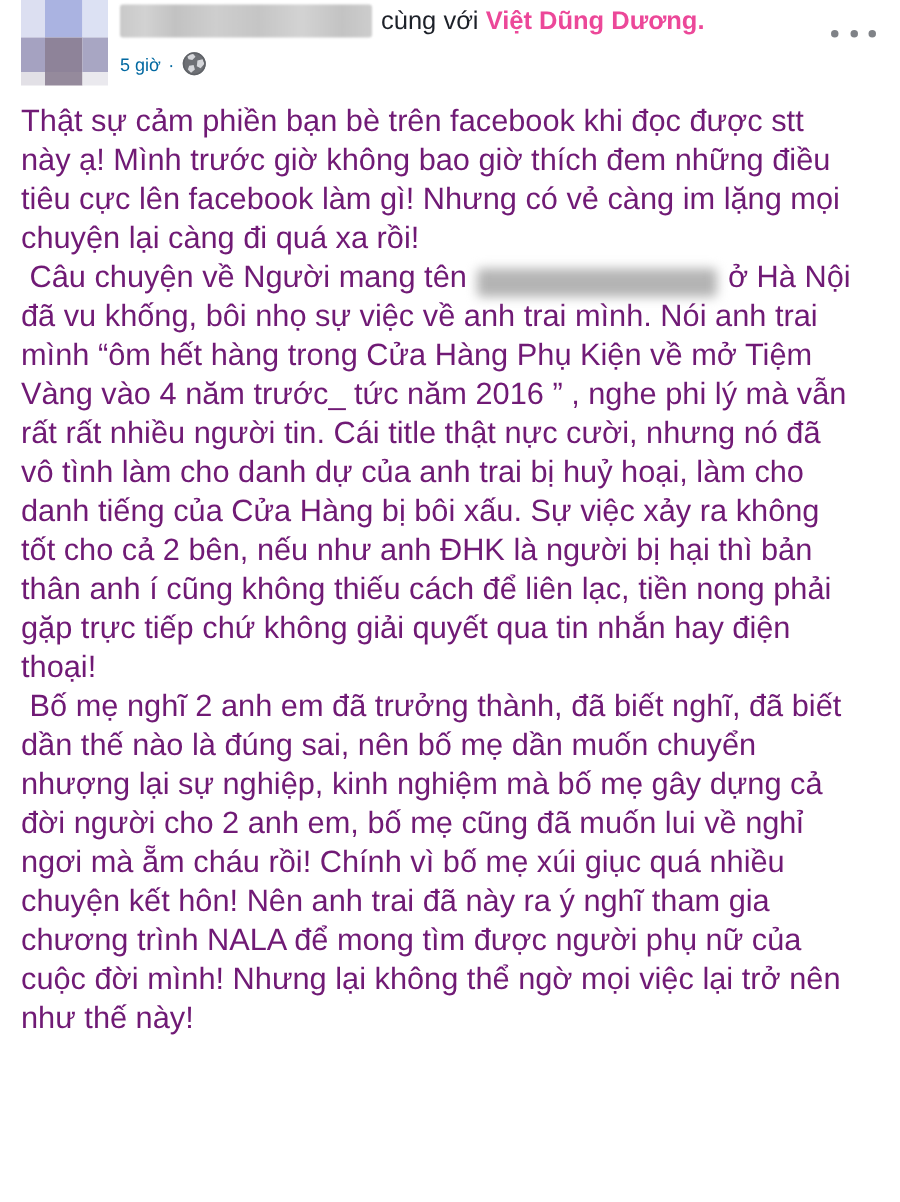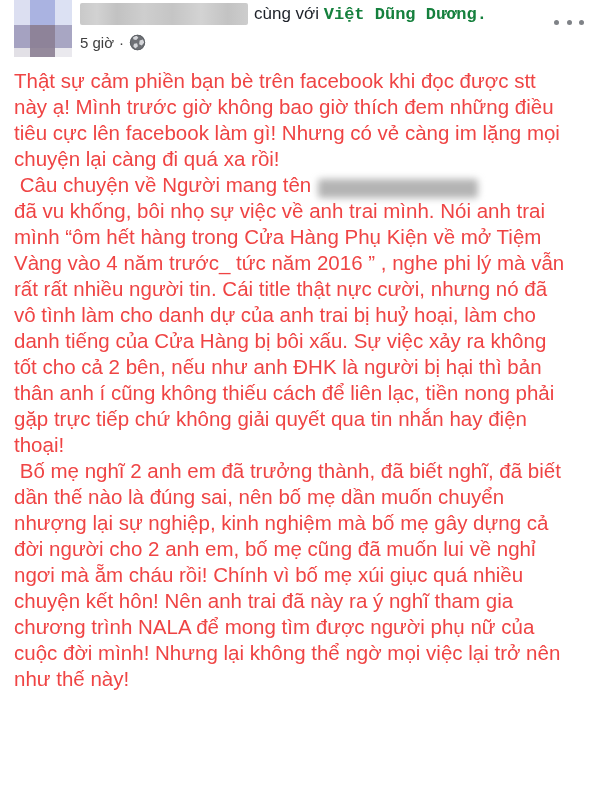--- a/index.html
+++ b/index.html
@@ -22,37 +22,37 @@
   }
   .avatar .px{width:100%;height:100%;}
   .header-main{position:absolute;left:80px;top:0;}
   .name-line{height:28px;display:flex;align-items:center;font-size:17px;color:#1d2129;}
   .redacted-name{
     width:168px;height:22px;margin-right:6px;border-radius:2px;
     background:linear-gradient(90deg,#c9c9c9 0%,#d2d2d2 10%,#c2c2c2 22%,#cecece 38%,#c5c5c5 55%,#d3d3d3 72%,#c3c3c3 88%,#cdcdcd 100%);
     filter:blur(.6px);
   }
   .context{white-space:pre;}
-  .tagged-name{font-weight:700;color:#15803d;text-decoration:none;cursor:pointer;font-family:Liberation Mono, monospace;}
+  .tagged-name{font-weight:700;color:#ec4899;text-decoration:none;cursor:pointer;}
   .meta-line{
     margin-top:6px;display:flex;align-items:center;
-    font-size:15px;color:#404040;
+    font-size:12px;color:#0369a1;
   }
   .meta-sep{margin:0 5px;}
   .globe{width:17px;height:17px;display:block;opacity:.85;}
   .more-button{
     position:absolute;right:14px;top:12px;width:34px;height:20px;
     display:flex;align-items:center;justify-content:space-between;
     padding:0 2px;box-sizing:border-box;cursor:pointer;
   }
   .more-button i{width:5px;height:5px;border-radius:50%;background:#7f8287;}
   
   .content{
     position:absolute;top:68px;left:14px;width:572px;
-    font-size:20.5px;line-height:26px;color:#ef4444;
+    font-size:20.5px;line-height:26px;color:#701a75;
     letter-spacing:0;
   }
   .para{white-space:pre-wrap;margin:0;}
   .inline-line{white-space:pre;height:26px;display:flex;align-items:flex-end;}
   .redacted-inline{
     display:inline-block;width:160px;height:19px;margin:0 7px;
     border-radius:3px;background:#b4b4b4;filter:blur(3.5px);
     flex:0 0 auto;
   }
 </style>
@@ -109,20 +109,21 @@
   </div>
 
   <div class="content">
     <p class="para">Thật sự cảm phiền bạn bè trên facebook khi đọc được stt
 này ạ! Mình trước giờ không bao giờ thích đem những điều
 tiêu cực lên facebook làm gì! Nhưng có vẻ càng im lặng mọi
 chuyện lại càng đi quá xa rồi!</p>
     <div class="inline-line">
       <span> Câu chuyện về Người mang tên</span>
       <span class="redacted-inline"></span>
+      <span>ở Hà Nội</span>
     </div>
     <p class="para">đã vu khống, bôi nhọ sự việc về anh trai mình. Nói anh trai
 mình “ôm hết hàng trong Cửa Hàng Phụ Kiện về mở Tiệm
 Vàng vào 4 năm trước_ tức năm 2016 ” , nghe phi lý mà vẫn
 rất rất nhiều người tin. Cái title thật nực cười, nhưng nó đã
 vô tình làm cho danh dự của anh trai bị huỷ hoại, làm cho
 danh tiếng của Cửa Hàng bị bôi xấu. Sự việc xảy ra không
 tốt cho cả 2 bên, nếu như anh ĐHK là người bị hại thì bản
 thân anh í cũng không thiếu cách để liên lạc, tiền nong phải
 gặp trực tiếp chứ không giải quyết qua tin nhắn hay điện

